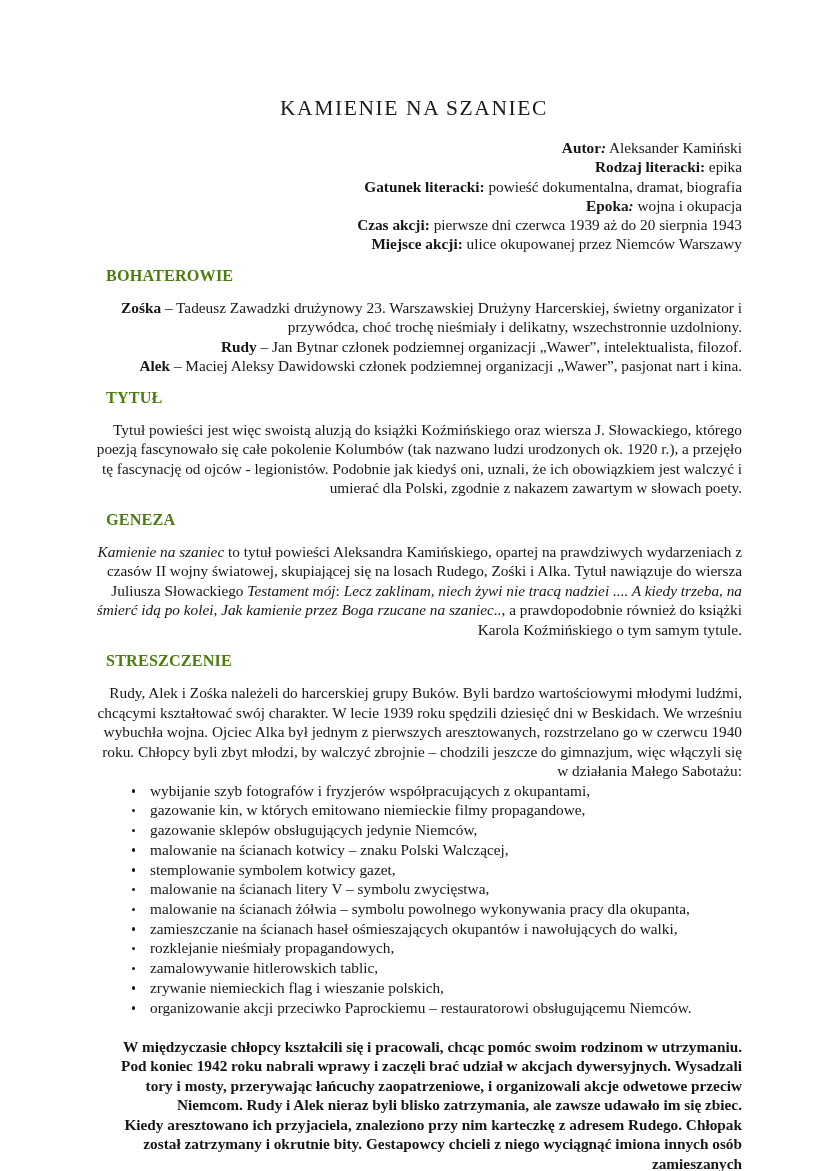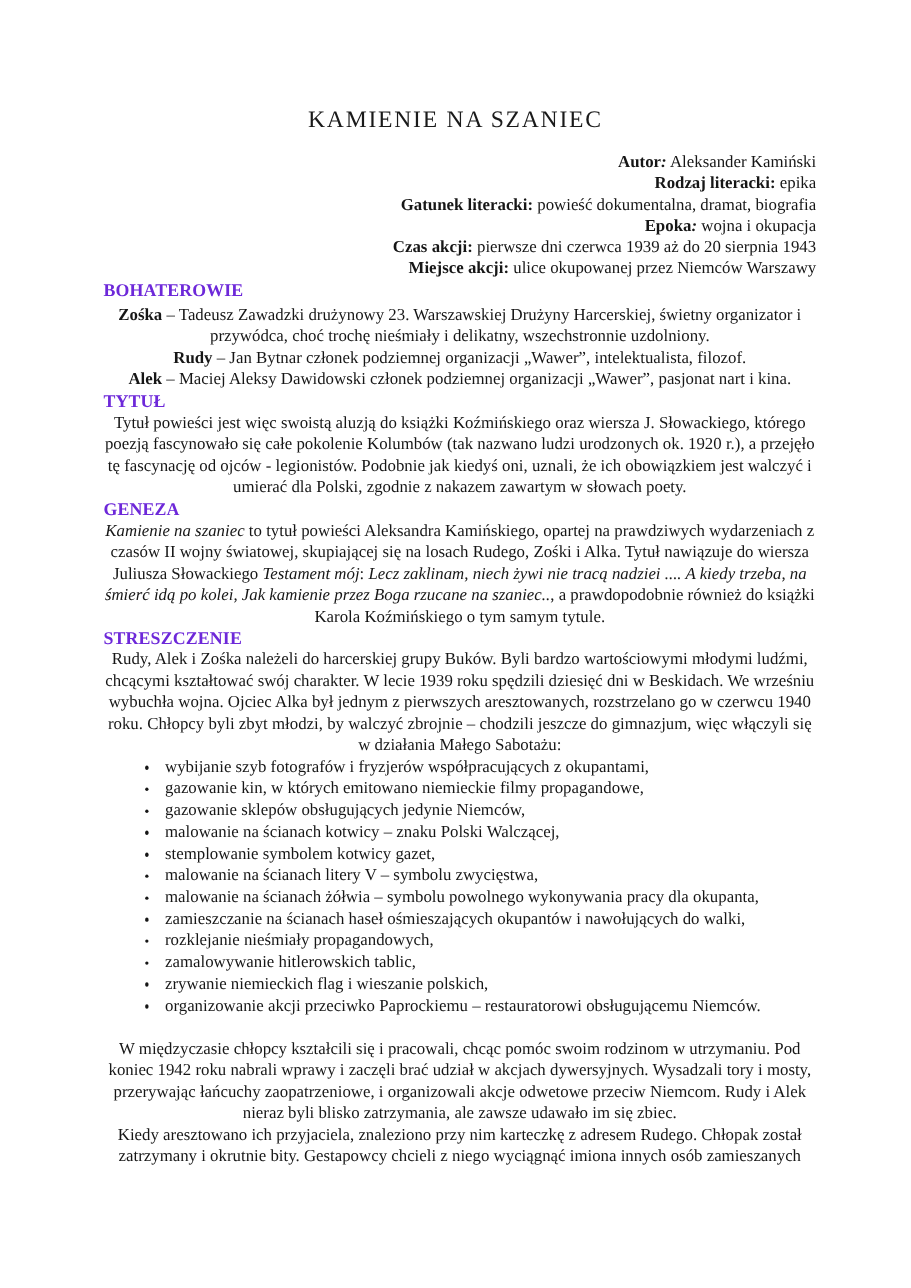--- a/index.html
+++ b/index.html
@@ -58,37 +58,37 @@
   .meta-row .lbl-it-colon {
     font-weight: bold;
   }
   .meta-row .lbl-it-colon i {
     font-style: italic;
     font-weight: bold;
   }
   h2.section-head {
     font-size: 16.2px;
     font-weight: bold;
-    margin: 0;
+    margin: 12px;
     padding: 0;
     line-height: 20px;
     letter-spacing: 0.15px;
-    color: #6d28d9;
+    color: #4d7c0f;
   }
   .sec-bohaterowie { margin-top: 19px; }
   .sec-tytul       { margin-top: 20px; }
   .sec-geneza      { margin-top: 20px; }
   .sec-streszczenie{ margin-top: 19px; }
   p.body-par {
     font-size: 15.3px;
     line-height: 19.5px;
     margin: 0;
     padding: 0;
     color: #161616;
-    text-align: center;
+    text-align: right;
   }
   p.body-par.tight { margin-top: 3px; }
   .char-line { display: block; }
   .char-line .who { font-weight: bold; }
   em.it { font-style: italic; }
   ul.sab-list {
     margin: 0;
     padding: 0 0 0 56px;
     list-style: none;
     font-family: Liberation Serif, serif;
@@ -103,21 +103,21 @@
     content: "";
     position: absolute;
     left: -18px;
     top: 8.6px;
     width: 3.4px;
     height: 3.4px;
     background: #161616;
     border-radius: 50%;
   }
   .blank-line { height: 19.5px; }
-  .tail-par { margin-top: 0; }
+  .tail-par { margin-top: 0; font-weight: bold; }
 </style>
 </head>
 <body>
 
 <div class="page">
 
   <div class="doc-title">KAMIENIE NA SZANIEC</div>
 
   <div class="content">
 

